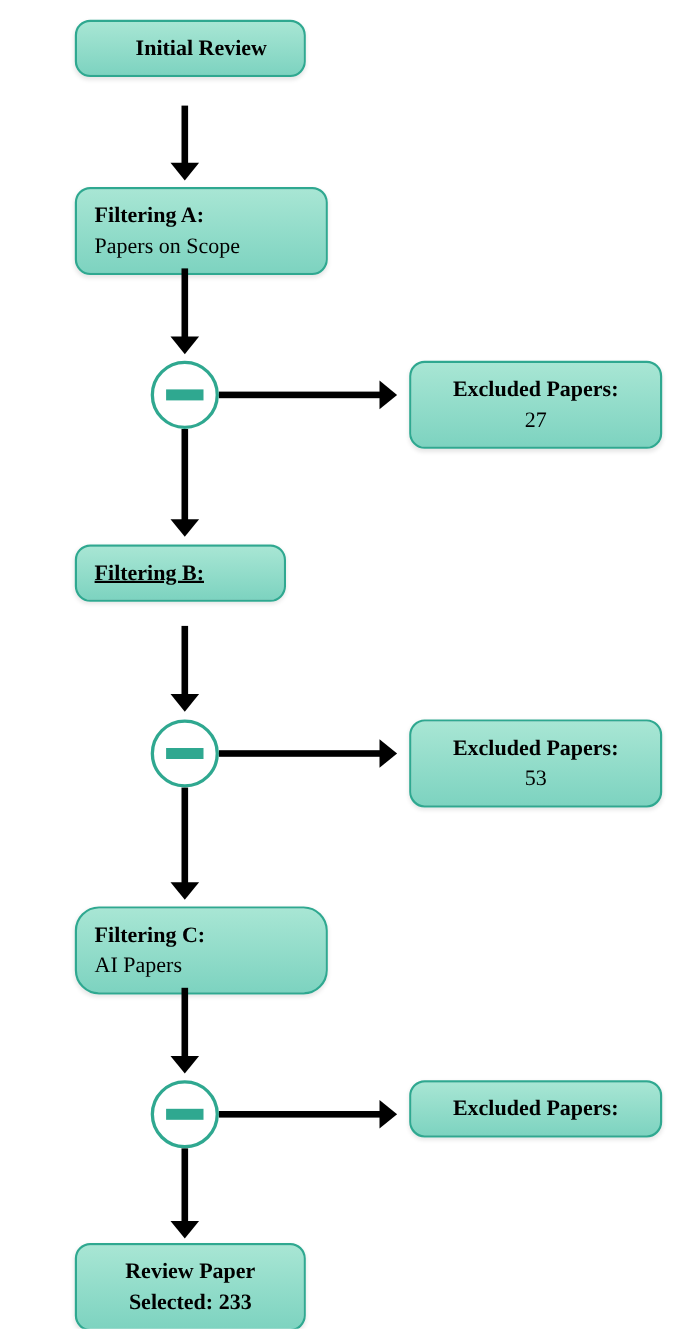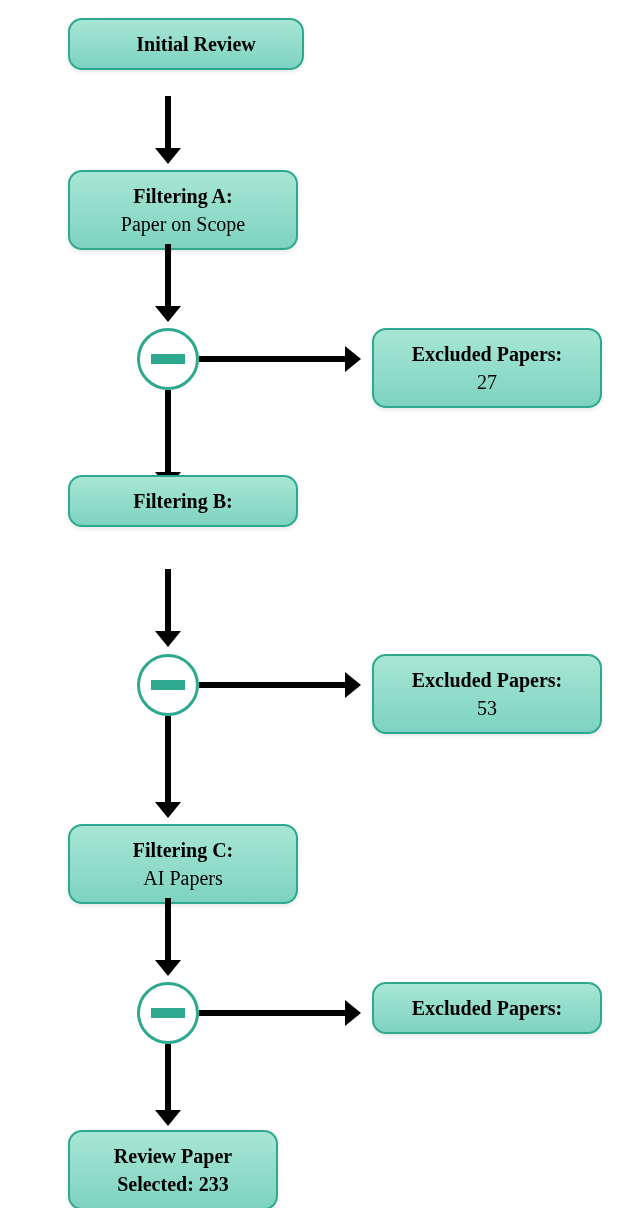--- a/index.html
+++ b/index.html
@@ -13,21 +13,21 @@
       height: 1208px;
       position: relative;
       font-family: "Times New Roman", Times, serif;
     }
     .box {
       position: absolute;
       background: linear-gradient(180deg, #a8e6d4 0%, #7dd3c0 100%);
       border: 2px solid #2fa890;
       border-radius: 14px;
       padding: 10px 16px;
-      text-align: center;
+      text-align: left;
       font-size: 20px;
       line-height: 1.4;
       color: #000;
       box-shadow: 0 2px 4px rgba(0,0,0,0.1);
     }
     .box .title-strong {
       font-weight: bold;
     }
     .circle {
       position: absolute;
@@ -72,41 +72,41 @@
       position: absolute;
       right: -12px;
       top: 50%;
       transform: translateY(-50%);
       width: 0;
       height: 0;
       border-top: 13px solid transparent;
       border-bottom: 13px solid transparent;
       border-left: 16px solid #000;
     }
-    .box-initial { left: 68px; top: 18px; width: 236px; text-align: center; padding-left: 36px; }
+    .box-initial { left: 68px; top: 18px; width: 210px; text-align: center; padding-left: 36px; }
     .box-filter-a { left: 68px; top: 170px; width: 230px; }
     .box-exclude-a { left: 372px; top: 328px; width: 230px; text-align: center; }
-    .box-filter-b { left: 68px; top: 475px; width: 230px; }
+    .box-filter-b { left: 68px; top: 495px; width: 192px; text-decoration: underline; }
     .box-exclude-b { left: 372px; top: 654px; width: 230px; text-align: center; }
-    .box-filter-c { left: 68px; top: 824px; width: 230px; }
+    .box-filter-c { left: 68px; top: 824px; width: 230px; border-radius: 22px; }
     .box-exclude-c { left: 372px; top: 982px; width: 230px; text-align: center; }
     .box-final { left: 68px; top: 1130px; width: 210px; text-align: center; }
   </style>
 </head>
 <body>
 
 <div class="box box-initial">
   <div class="title-strong">Initial Review</div>
 </div>
 
 <div class="arrow-down" style="left: 165px; top: 96px; height: 56px;"></div>
 
 <div class="box box-filter-a">
   <div class="title-strong">Filtering A:</div>
-  <div>Paper on Scope</div>
+  <div>Papers on Scope</div>
 </div>
 
 <div class="arrow-down" style="left: 165px; top: 244px; height: 66px;"></div>
 
 <div class="circle" style="left: 137px; top: 328px;">
   <div class="minus"></div>
 </div>
 
 <div class="arrow-right" style="left: 199px; top: 356px; width: 150px;"></div>
 

